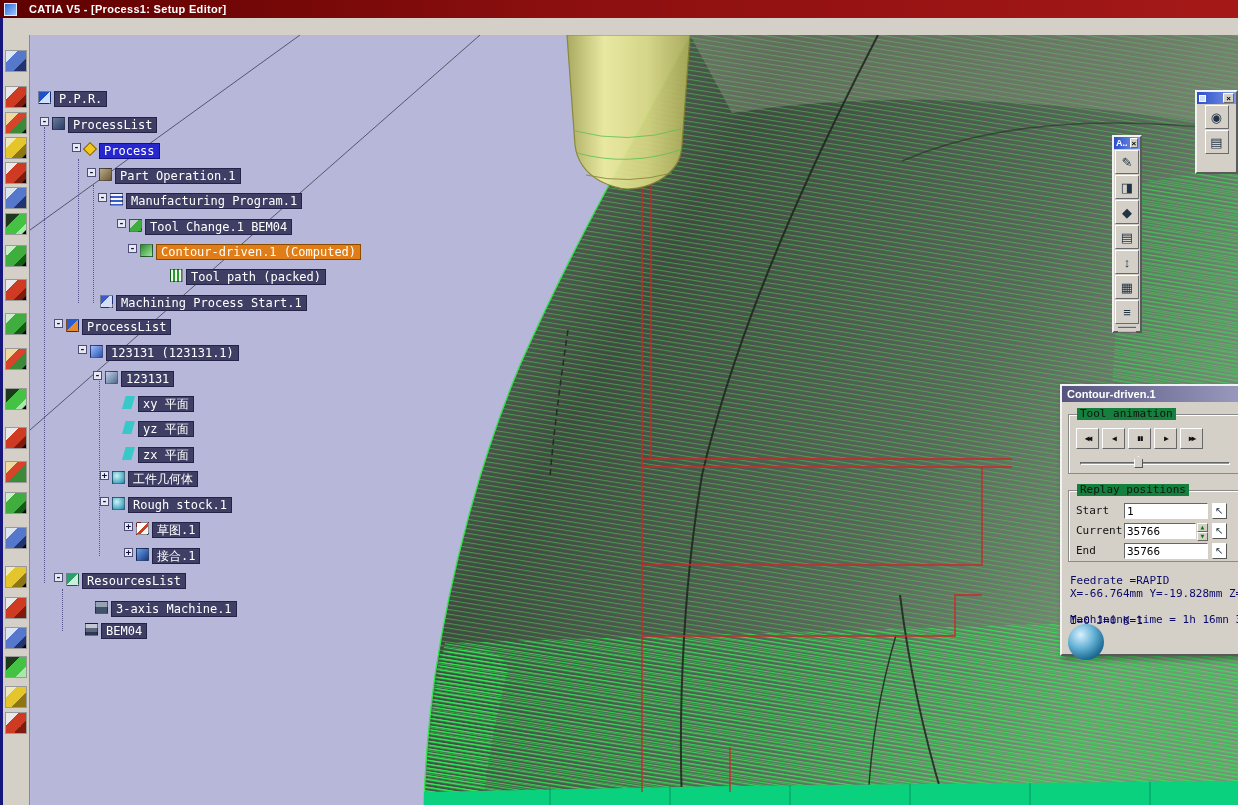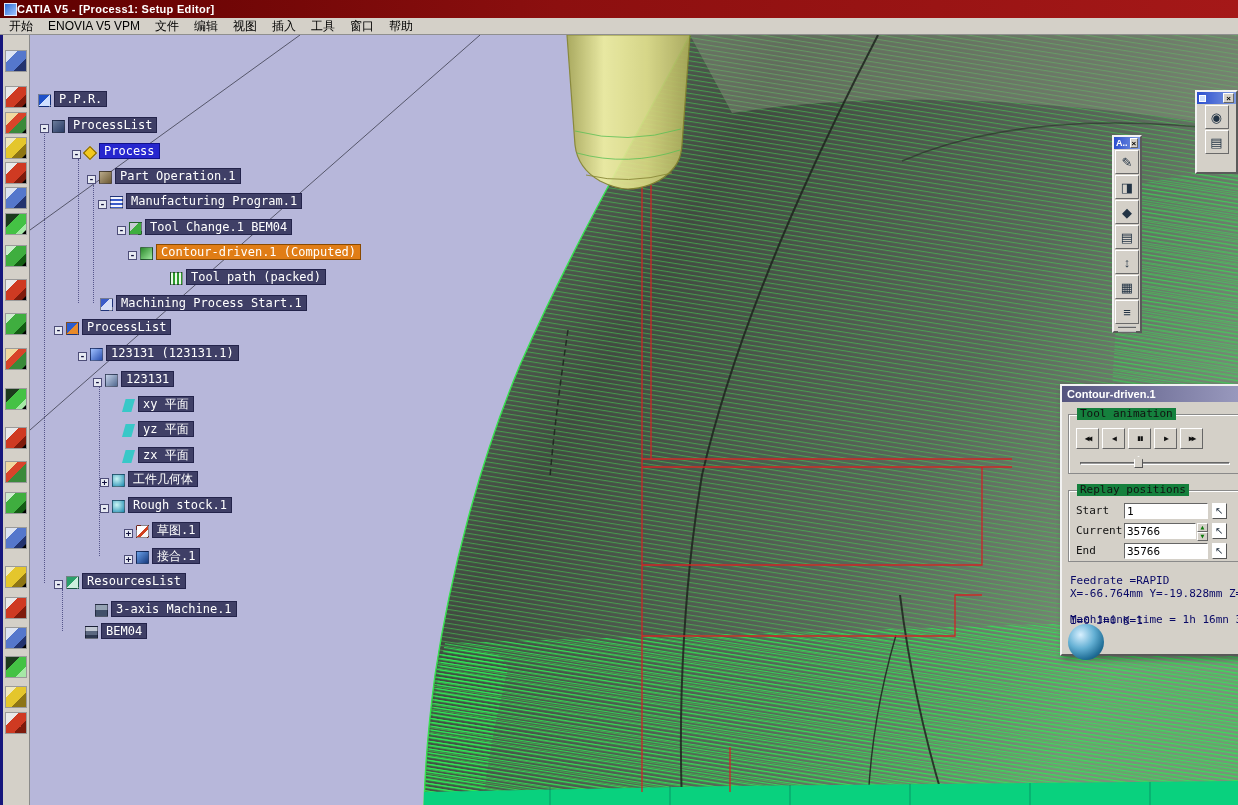--- a/index.html
+++ b/index.html
@@ -2,21 +2,21 @@
 <html><head>
 <meta charset="utf-8">
 <style>
   *{margin:0;padding:0;box-sizing:border-box}
   html,body{width:1238px;height:805px;overflow:hidden;background:#000}
   #app{position:relative;width:1238px;height:805px;overflow:hidden;
        font-family:"Liberation Sans",sans-serif;background:#d4d0c8}
   
   .titlebar{position:absolute;left:0;top:0;width:100%;height:18px;z-index:50;
     background:linear-gradient(90deg,#5e0000,#8c0f0f 45%,#a51818);
-    display:flex;align-items:center;gap:0;padding:0 4px;color:#fff;
+    display:flex;align-items:center;gap:12px;padding:0 4px;color:#fff;
     font-weight:bold;font-size:11px;letter-spacing:.3px}
   .appicon{width:13px;height:13px;background:linear-gradient(135deg,#2b6cd8,#9fc4ff);
     border:1px solid #dfe8ff;flex:none}
   .menubar{position:absolute;left:0;top:18px;width:100%;height:17px;z-index:50;
     background:#d4d0c8;border-bottom:1px solid #8f8f8f;display:flex;align-items:center;
     gap:15px;padding:0 9px;font-size:12px;color:#000}
   .edgeblue{position:absolute;left:0;top:18px;width:3px;height:787px;background:#16167c;z-index:40}
   
   .lefttb{position:absolute;left:3px;top:35px;width:27px;height:770px;background:#d4d0c8;
     border-right:1px solid #8a8a8a;z-index:30}
@@ -26,21 +26,21 @@
   .v1{background:linear-gradient(135deg,#efe9c2 25%,#e4c62c 25% 65%,#8d7514 65%)}
   .v2{background:linear-gradient(135deg,#e9e9e9 30%,#cf3a22 30% 70%,#7e1b0c 70%)}
   .v3{background:linear-gradient(135deg,#cdeccd 25%,#3fae3f 25% 70%,#135c13 70%)}
   .v4{background:linear-gradient(135deg,#1d3a1d 35%,#44c244 35% 75%,#a6e8a6 75%)}
   .v5{background:linear-gradient(135deg,#f0d8a0 30%,#d8442a 30% 55%,#3a8a3a 55%)}
   .v6{background:linear-gradient(135deg,#dde4f2 30%,#5577cc 30% 70%,#23336e 70%)}
   
   .viewport{position:absolute;left:30px;top:35px;width:1208px;height:770px;background:#b7b7da;z-index:1}
   
   .tree{position:absolute;left:0;top:0;width:420px;height:805px;z-index:20;pointer-events:none}
-  .trow{position:absolute;height:16px;display:flex;align-items:flex-end;gap:3px;
+  .trow{position:absolute;height:16px;display:flex;align-items:flex-start;gap:3px;
     font-family:"DejaVu Sans Mono",monospace;font-size:12px;pointer-events:auto;cursor:default;white-space:nowrap}
   .exp{width:9px;height:9px;background:#e6e9f2;border:1px solid #4d4d78;color:#10103e;
     font:bold 9px/7px "DejaVu Sans Mono",monospace;text-align:center;flex:none;cursor:pointer}
   .tico{width:13px;height:13px;flex:none;border:1px solid rgba(0,0,20,.45)}
   .tlabel{background:#3f3f66;color:#fff;padding:0 4px;line-height:14px;
     border:1px solid #23234a;white-space:pre}
   .tlabel.sel{background:#2727cf;border-color:#11118a}
   .tlabel.hot{background:#e07d16;border-color:#8a4a00}
   .dot-v{position:absolute;width:0;border-left:1px dotted #55558a;pointer-events:none}
   .ic-ppr{background:linear-gradient(135deg,#1e50c8 50%,#cfe0ff 50%)}
@@ -175,31 +175,20 @@
       <path d="M545,96 Q598,110 651,94" stroke="#5abf55" fill="none" opacity="0.8"></path>
       <path d="M547,118 Q598,132 650,115" stroke="#5abf55" fill="none" opacity="0.8"></path>
       <path d="M556,140 Q598,150 642,138" stroke="#8a8a38" fill="none" opacity="0.9"></path>
     </g>
   </svg>
 
   <div class="titlebar">
     <span class="appicon"></span>
     <span>CATIA V5 - [Process1: Setup Editor]</span>
   </div>
-  <div class="menubar">
-    <span>开始</span>
-    <span>ENOVIA V5 VPM</span>
-    <span>文件</span>
-    <span>编辑</span>
-    <span>视图</span>
-    <span>插入</span>
-    <span>工具</span>
-    <span>窗口</span>
-    <span>帮助</span>
-  </div>
   <div class="edgeblue"></div>
 
   <div class="lefttb">
     <div class="tb v6" style="top:15px"></div>
     <div class="tb v2 fly" style="top:51px"></div>
     <div class="tb v5 fly" style="top:77px"></div>
     <div class="tb v1 fly" style="top:102px"></div>
     <div class="tb v2 fly" style="top:127px"></div>
     <div class="tb v6" style="top:152px"></div>
     <div class="tb v4 fly" style="top:178px"></div>

